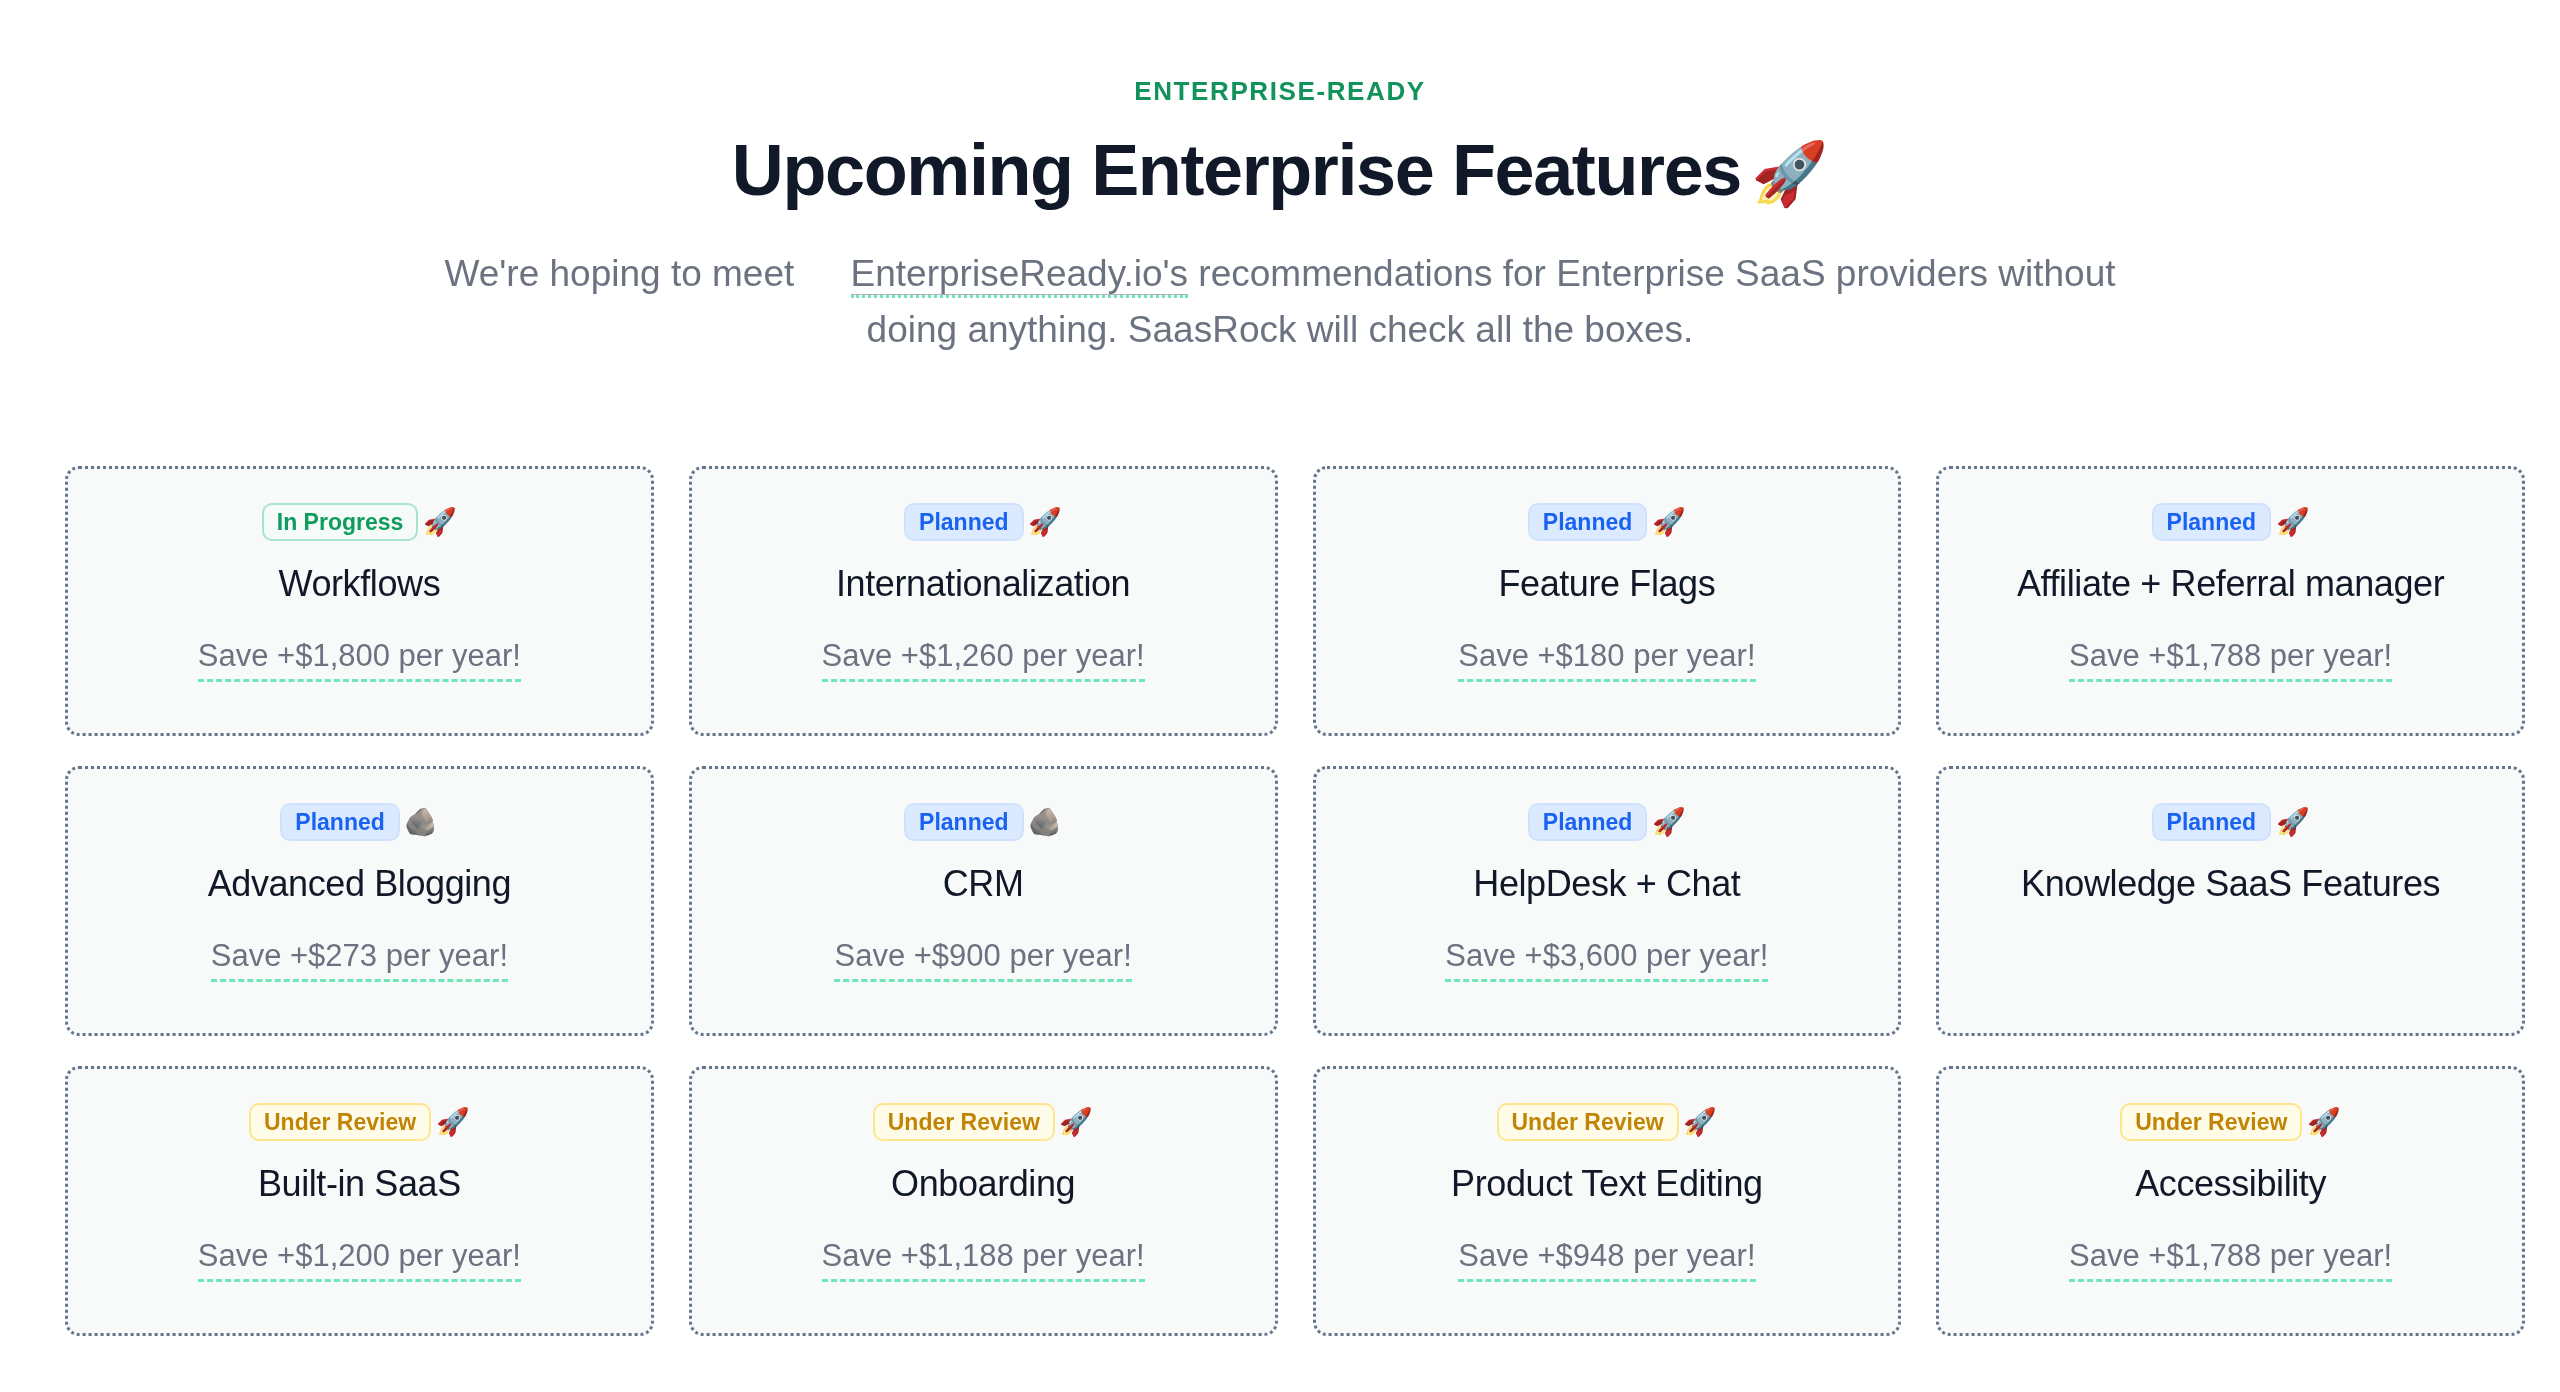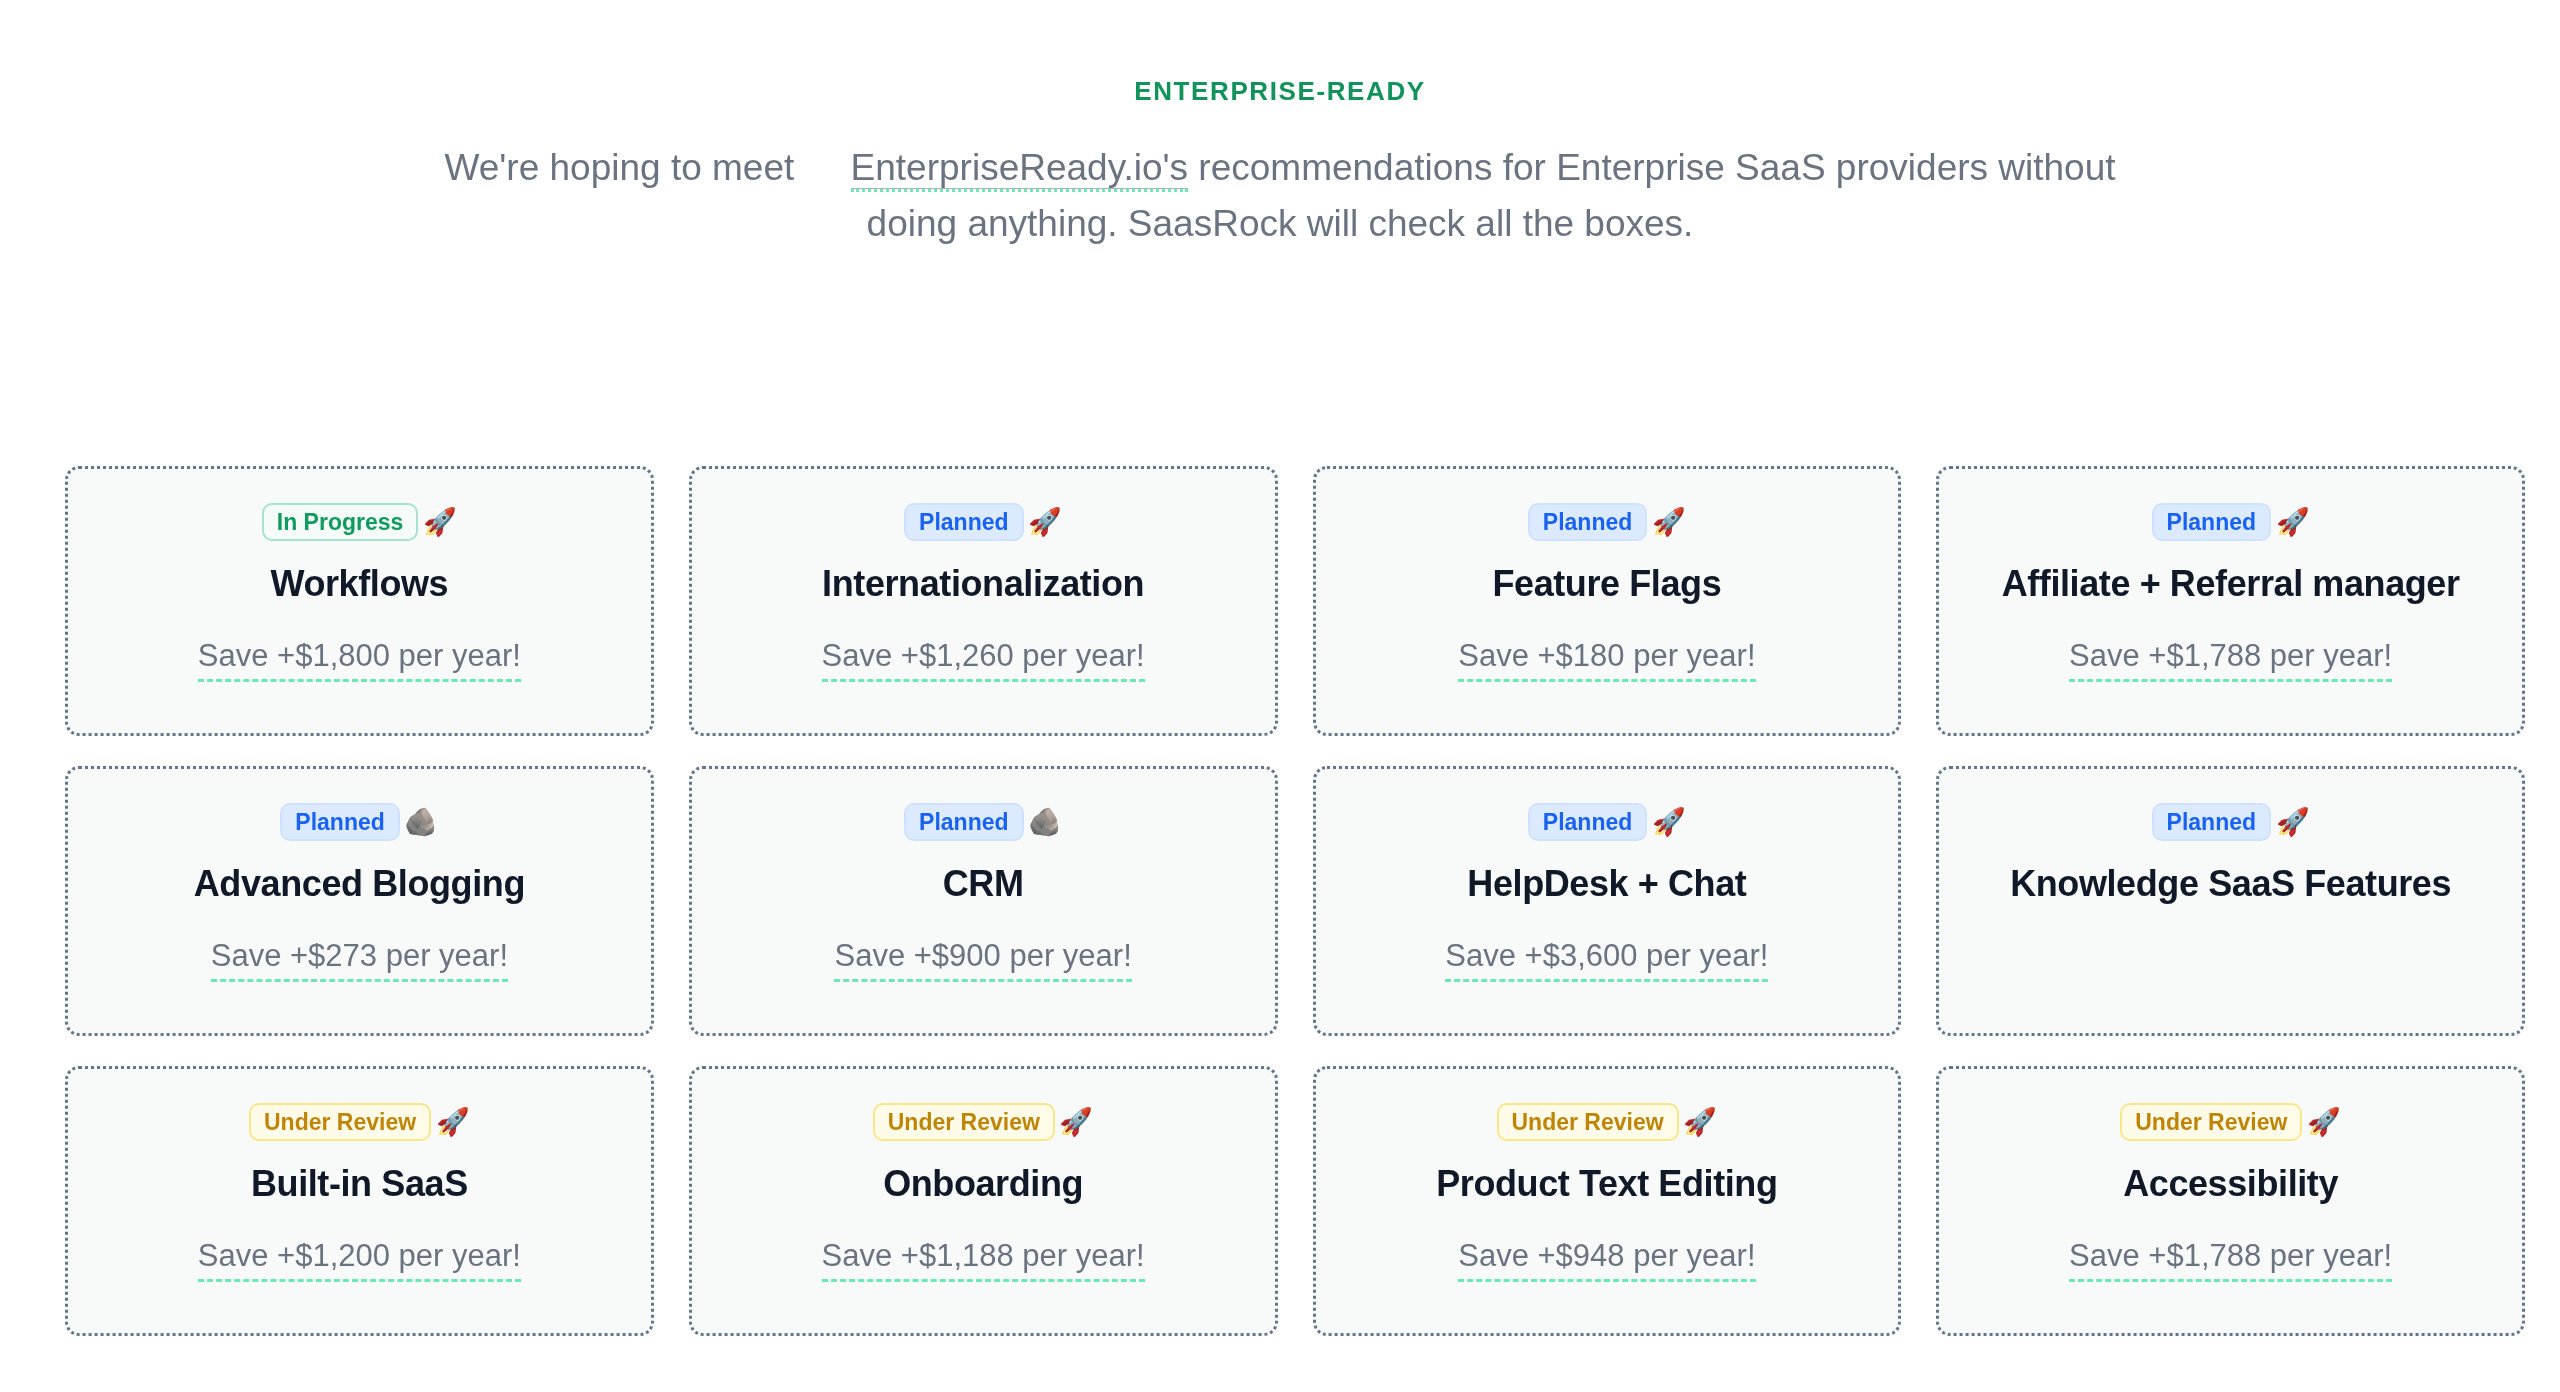--- a/index.html
+++ b/index.html
@@ -138,21 +138,21 @@
 
   .badge-emoji {
     font-size: 27px;
     line-height: 1;
   }
 
   .card-title {
     margin-top: 22px;
     font-size: 36px;
     line-height: 1.18;
-    font-weight: 700;
+    font-weight: 400;
     color: #111827;
     letter-spacing: -0.4px;
     font-family: "Liberation Sans", sans-serif;
   }
 
   .card-save {
     margin-top: 32px;
     font-size: 31px;
     line-height: 1.2;
     font-weight: 400;
@@ -164,20 +164,23 @@
   }
 </style>
 </head>
 <body>
 
 <div class="page">
 
   <div class="header">
     <div class="eyebrow">ENTERPRISE-READY</div>
 
+    <h1 class="headline">
+      <span>Upcoming Enterprise Features</span><span class="emoji">🚀</span>
+    </h1>
 
     <p class="subhead">
       <span>We're hoping to meet </span><a class="link" href="#">EnterpriseReady.io's</a><span> recommendations for Enterprise SaaS providers without doing anything. SaasRock will check all the boxes.</span>
     </p>
   </div>
 
   <div class="grid" id="cards-grid">
       <div class="card">
         <div class="badge-row">
           <span class="badge progress">In Progress</span>

